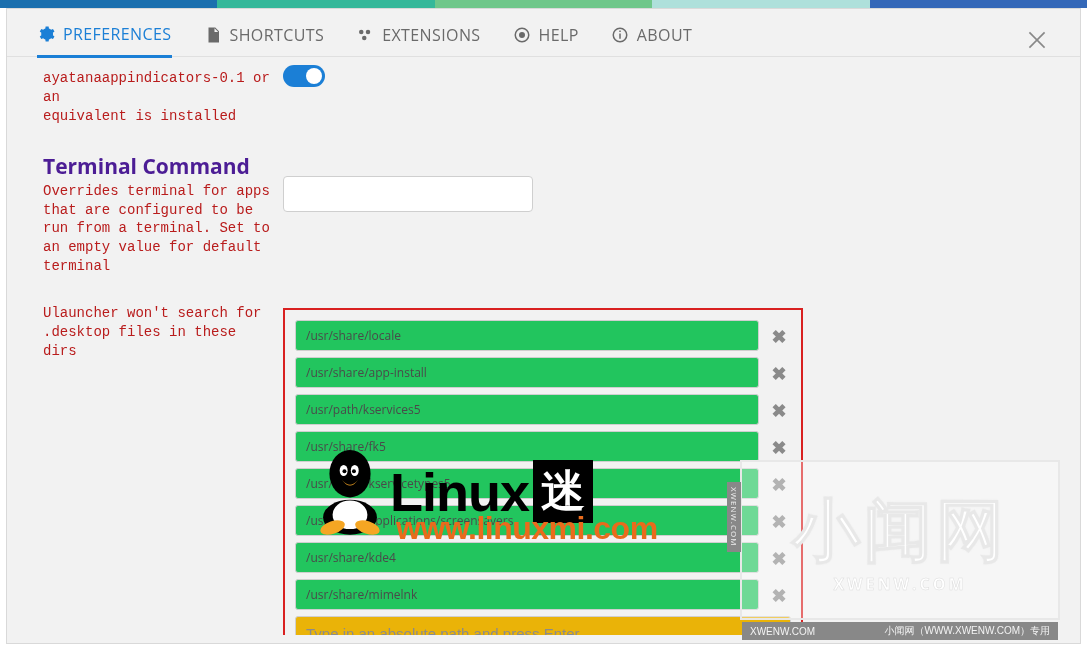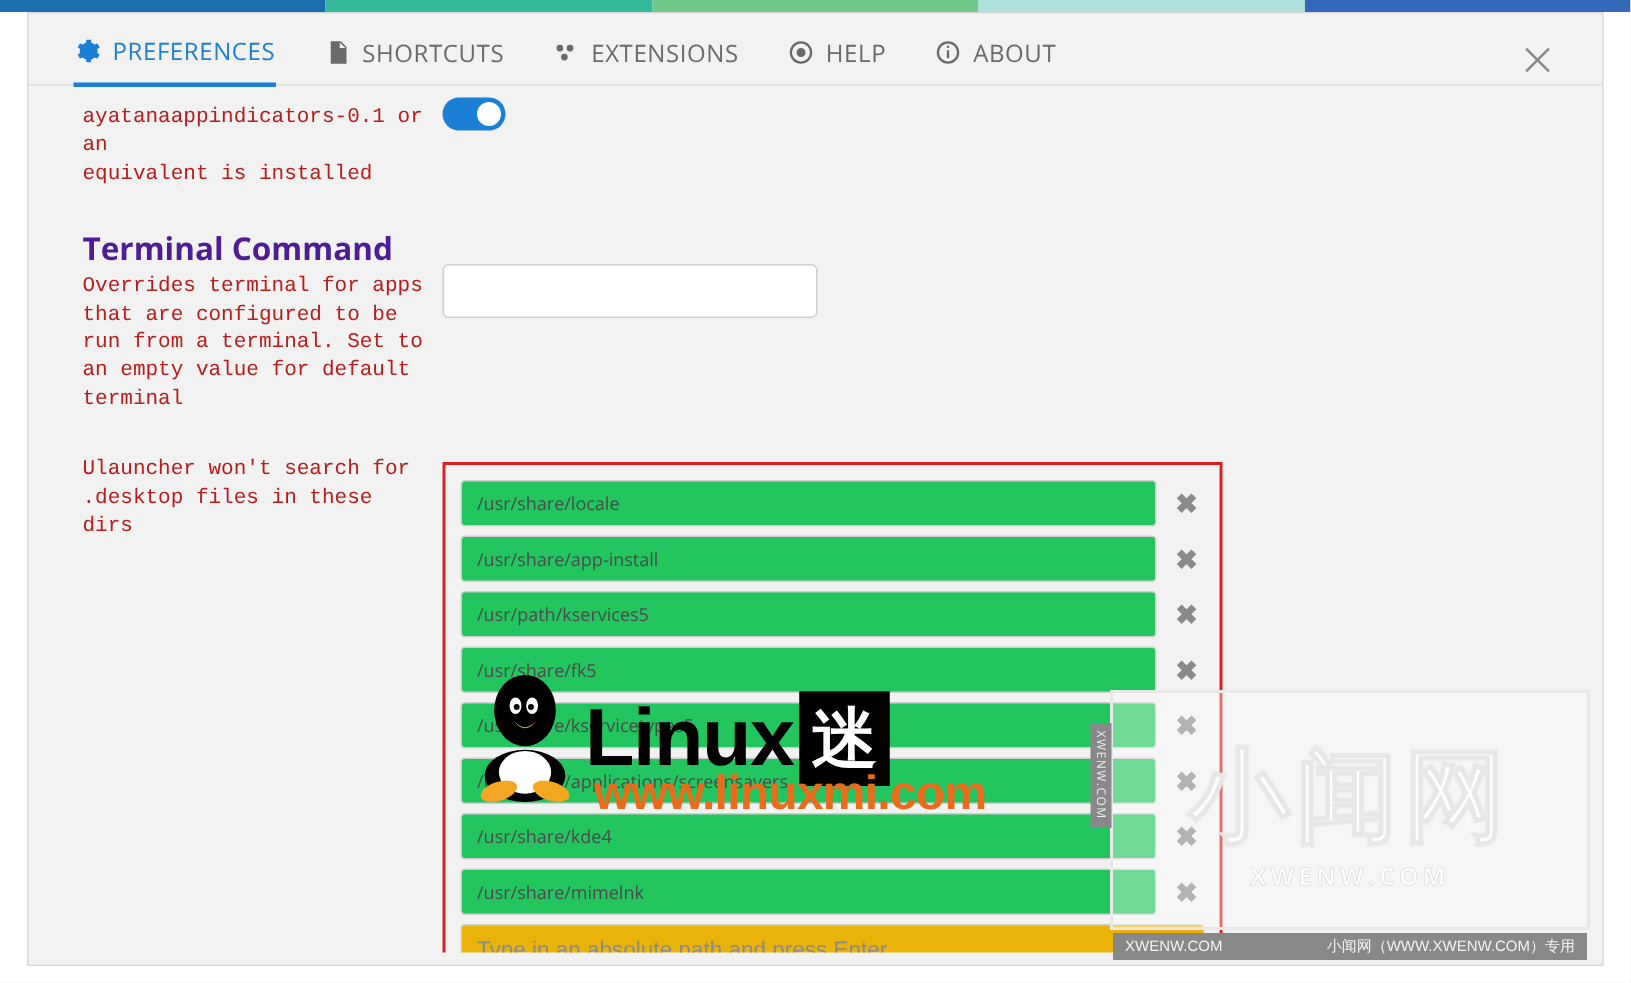--- a/index.html
+++ b/index.html
@@ -19,21 +19,21 @@
   .top-strip > div { flex: 1; }
   .s1 { background: #1b6fae; flex: 0.35; }
   .s2 { background: #35b89a; flex: 0.08; }
   .s3 { background: #6fc78a; flex: 0.22; }
   .s4 { background: #aee0db; flex: 0.02; }
   .s5 { background: #3468b8; flex: 0.33; }
 
   .window {
     background: #f2f2f2;
     border: 1px solid #d9d9d9;
-    margin: 0 18px;
+    margin: 0 6px;
     height: 636px;
     position: relative;
   }
 
   
   .tabs {
     display: flex;
     align-items: center;
     gap: 32px;
     padding: 14px 30px 10px 30px;

